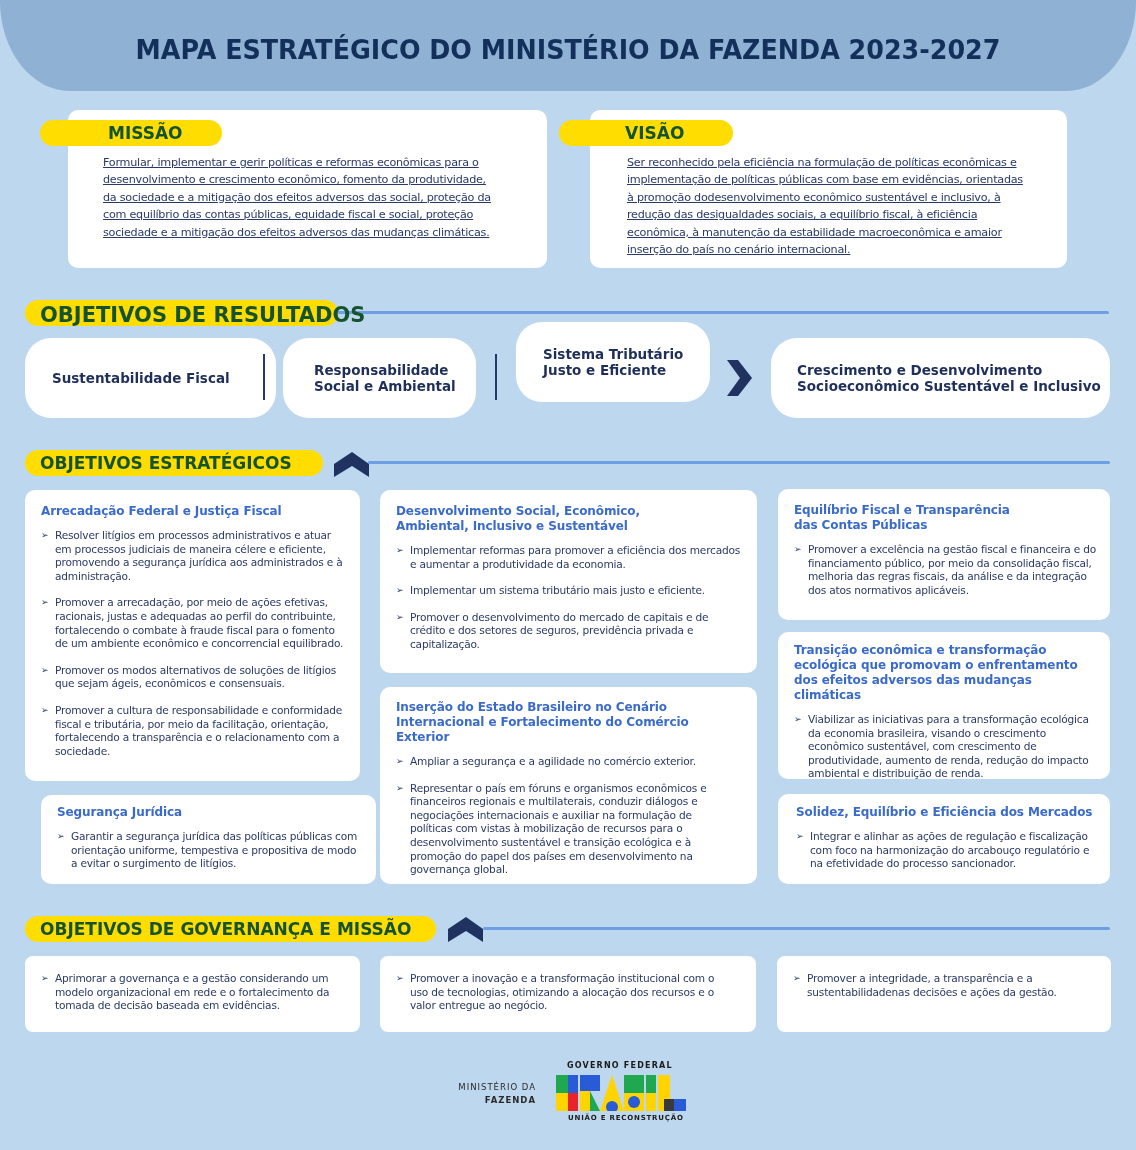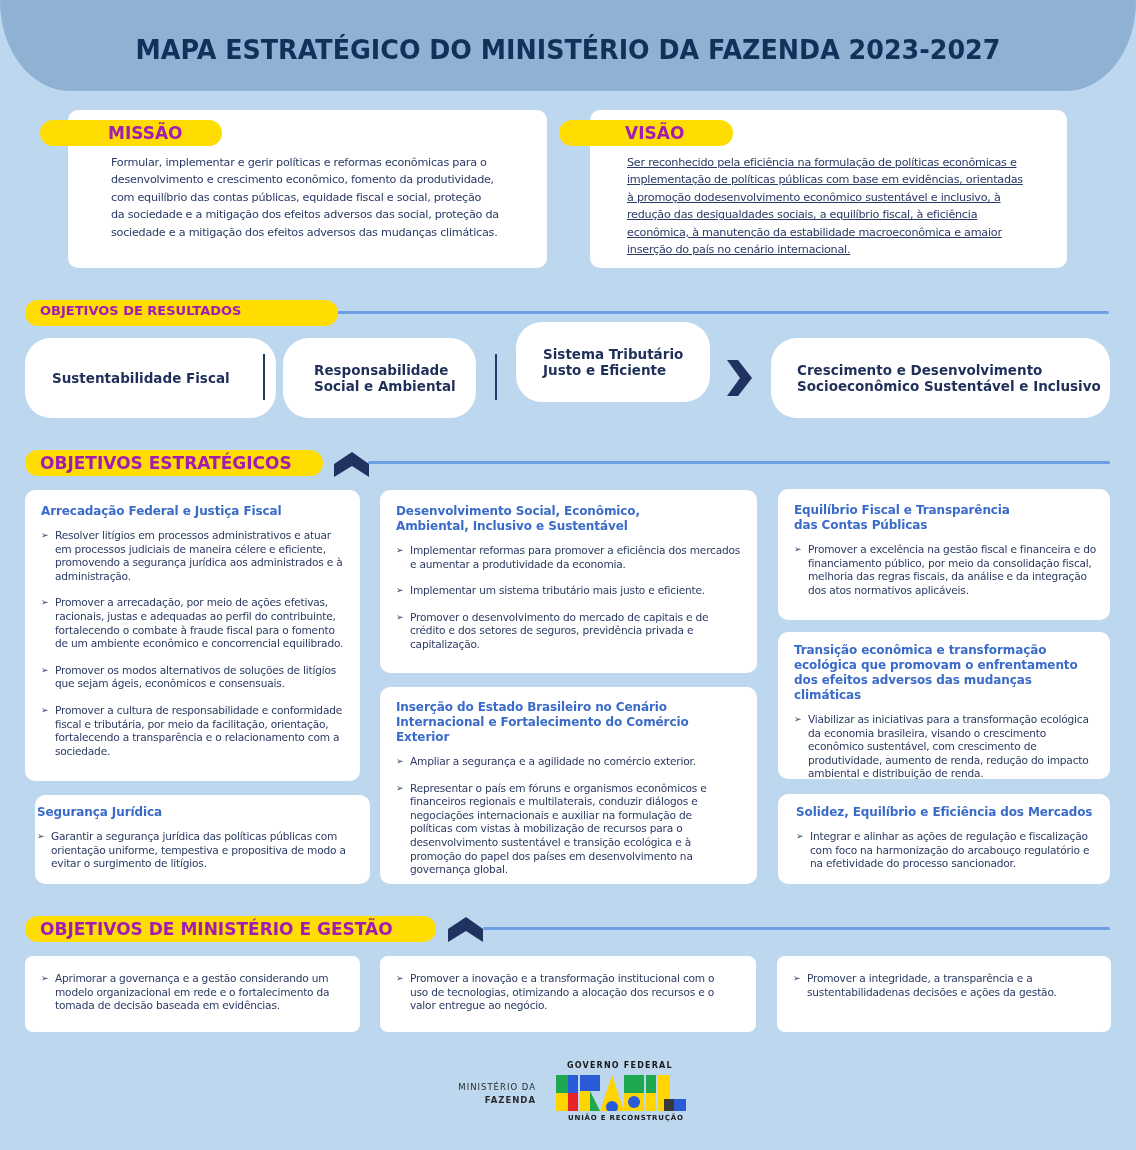--- a/index.html
+++ b/index.html
@@ -19,21 +19,21 @@
     position: absolute; left: 0; top: 34px; width: 1136px; text-align: center;
     font-family: "DejaVu Sans", sans-serif; font-weight: bold;
     font-size: 27px; color: #13305a; letter-spacing: 0px;
     transform: scaleX(0.94);
   }
   .card {
     position: absolute; background: #fff; border-radius: 10px;
   }
   .pill {
     position: absolute; background: #ffdd00; border-radius: 14px;
-    font-weight: bold; color: #a21caf;
+    font-weight: bold; color: #14532d;
   }
   .mv-text {
     position: absolute; font-size: 11.2px; line-height: 17.4px; color: #2a3a66;
     text-align: justify;
     font-family: "DejaVu Sans", sans-serif;
     letter-spacing: -0.25px;
   }
   .section-line {
     position: absolute; height: 3px; background: #6f9fe3; border-radius: 2px;
   }
@@ -62,44 +62,44 @@
 </head>
 <body>
 
 <div class="header-bg"></div>
 <div class="page-title">MAPA ESTRATÉGICO DO MINISTÉRIO DA FAZENDA 2023-2027</div>
 
 <div class="card" style="left:68px; top:110px; width:479px; height:158px;"></div>
 <div class="pill" style="left:40px; top:120px; width:182px; height:26px;">
   <span style="position:absolute; left:68px; top:3px; font-size:17px;">MISSÃO</span>
 </div>
-<div class="mv-text" style="left:111px; top:154px; width:394px;">
+<div class="mv-text" style="left:103px; top:154px; width:394px;text-decoration:underline;">
   <div>Formular, implementar e gerir políticas e reformas econômicas  para o</div>
   <div>desenvolvimento e crescimento econômico, fomento da  produtividade,</div>
+  <div>da sociedade e a mitigação dos efeitos adversos das social, proteção da</div>
   <div>com equilíbrio das contas públicas, equidade fiscal e  social, proteção</div>
-  <div>da sociedade e a mitigação dos efeitos adversos das social, proteção da</div>
   <div>sociedade e a mitigação dos efeitos adversos das mudanças climáticas.</div>
 </div>
 
 <div class="card" style="left:590px; top:110px; width:477px; height:158px;"></div>
 <div class="pill" style="left:559px; top:120px; width:174px; height:26px;">
   <span style="position:absolute; left:66px; top:3px; font-size:17px;">VISÃO</span>
 </div>
 <div class="mv-text" style="left:627px; top:154px; width:403px;text-decoration:underline;">
   <div>Ser reconhecido pela eficiência na formulação de políticas econômicas e</div>
   <div>implementação de políticas públicas com base em evidências, orientadas</div>
   <div>à promoção dodesenvolvimento econômico sustentável e inclusivo, à</div>
   <div>redução das desigualdades sociais, a equilíbrio fiscal, à eficiência</div>
   <div>econômica, à manutenção da estabilidade macroeconômica e amaior</div>
   <div style="text-align:left;">inserção do país no cenário internacional.</div>
 </div>
 
 <div class="section-line" style="left:330px; top:311px; width:779px;"></div>
 <div class="pill" style="left:25px; top:300px; width:313px; height:26px;">
-  <span style="position:absolute; left:15px; top:3px; font-size:13px; white-space:nowrap;">OBJETIVOS DE RESULTADOS</span>
+  <span style="position:absolute; left:15px; top:3px; font-size:21px; white-space:nowrap;">OBJETIVOS DE RESULTADOS</span>
 </div>
 
 <div class="result-card" style="left:25px; top:338px; width:251px; height:80px; padding-left:27px;">
   <div>
     <div>Sustentabilidade Fiscal</div>
   </div>
 </div>
 <div class="vsep" style="left:263px; top:354px;"></div>
 <div class="result-card" style="left:283px; top:338px; width:193px; height:80px; padding-left:31px;">
   <div>
@@ -134,21 +134,21 @@
 
 <div class="card" style="left:25px; top:490px; width:335px; height:291px; padding:14px 12px 0 16px;">
   <div class="obj-title">Arrecadação Federal e Justiça Fiscal</div>
   <ul class="obj-list">
     <li><span class="bullet">➢</span><span>Resolver litígios em processos administrativos e atuar em processos judiciais de maneira célere e eficiente, promovendo a segurança jurídica aos administrados e à administração.</span></li>
     <li><span class="bullet">➢</span><span>Promover a arrecadação, por meio de ações efetivas, racionais, justas e adequadas ao perfil do contribuinte, fortalecendo o combate à fraude fiscal para o fomento de um ambiente econômico e concorrencial equilibrado.</span></li>
     <li><span class="bullet">➢</span><span>Promover os modos alternativos de soluções de litígios que sejam ágeis, econômicos e consensuais.</span></li>
     <li><span class="bullet">➢</span><span>Promover a cultura de responsabilidade e conformidade fiscal e tributária, por meio da facilitação, orientação, fortalecendo a transparência e o relacionamento com a sociedade.</span></li>
   </ul>
 </div>
-<div class="card" style="left:35px; top:795px; width:335px; height:89px; padding:10px 12px 0 2px;">
+<div class="card" style="left:41px; top:795px; width:335px; height:89px; padding:10px 12px 0 16px;">
   <div class="obj-title">Segurança Jurídica</div>
   <ul class="obj-list">
     <li><span class="bullet">➢</span><span>Garantir a segurança jurídica das políticas públicas com orientação uniforme, tempestiva e propositiva de modo a evitar o surgimento de litígios.</span></li>
   </ul>
 </div>
 
 <div class="card" style="left:380px; top:490px; width:377px; height:183px; padding:14px 12px 0 16px;">
   <div class="obj-title" style="width:310px;">Desenvolvimento Social, Econômico, Ambiental, Inclusivo e Sustentável</div>
   <ul class="obj-list">
     <li><span class="bullet">➢</span><span>Implementar reformas para promover a eficiência dos mercados e aumentar a produtividade da economia.</span></li>
@@ -178,21 +178,21 @@
 </div>
 <div class="card" style="left:778px; top:794px; width:332px; height:90px; padding:11px 12px 0 18px;">
   <div class="obj-title">Solidez, Equilíbrio e Eficiência dos Mercados</div>
   <ul class="obj-list">
     <li><span class="bullet">➢</span><span style="display:inline-block; width:290px;">Integrar e alinhar as ações de regulação e fiscalização com foco na harmonização do arcabouço regulatório e na efetividade do processo sancionador.</span></li>
   </ul>
 </div>
 
 <div class="section-line" style="left:483px; top:927px; width:627px;"></div>
 <div class="pill" style="left:25px; top:916px; width:411px; height:26px;">
-  <span style="position:absolute; left:15px; top:3px; font-size:17px; white-space:nowrap;">OBJETIVOS DE MINISTÉRIO E GESTÃO</span>
+  <span style="position:absolute; left:15px; top:3px; font-size:17px; white-space:nowrap;">OBJETIVOS DE GOVERNANÇA E MISSÃO</span>
 </div>
 <svg class="chev-up" style="left:448px; top:917px;" width="36" height="25" viewBox="0 0 36 25">
   <polygon points="18,0 35,12 35,25 18,14 0,25 0,12" fill="#1f3260"></polygon>
 </svg>
 
 <div class="gov-card" style="left:25px; top:956px; width:335px; height:76px;">
   <ul class="obj-list">
     <li><span class="bullet">➢</span><span style="display:inline-block; width:282px;">Aprimorar a governança e a gestão considerando um modelo organizacional em rede e o fortalecimento da tomada de decisão baseada em evidências.</span></li>
   </ul>
 </div>

